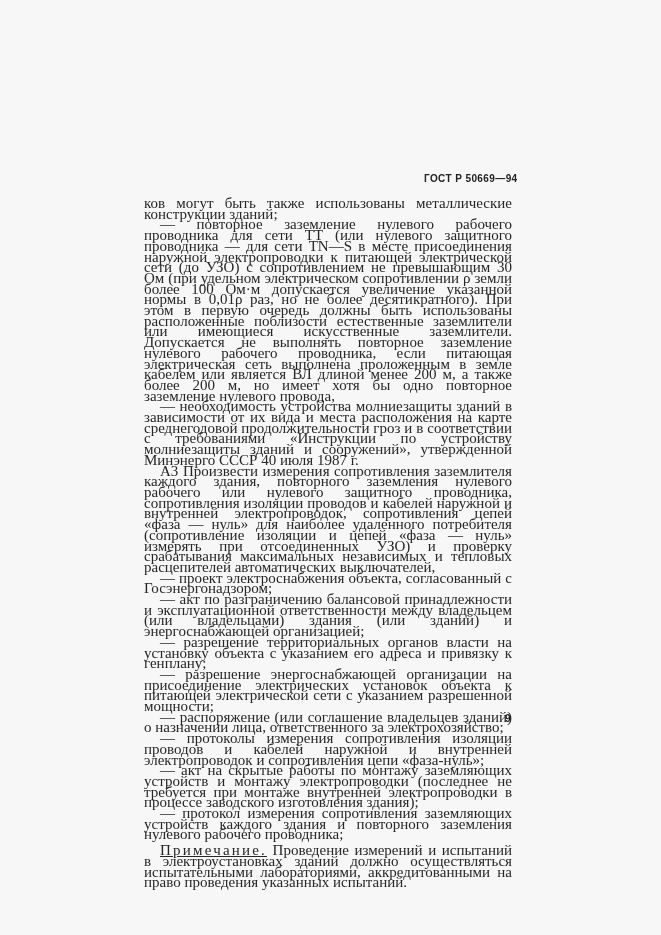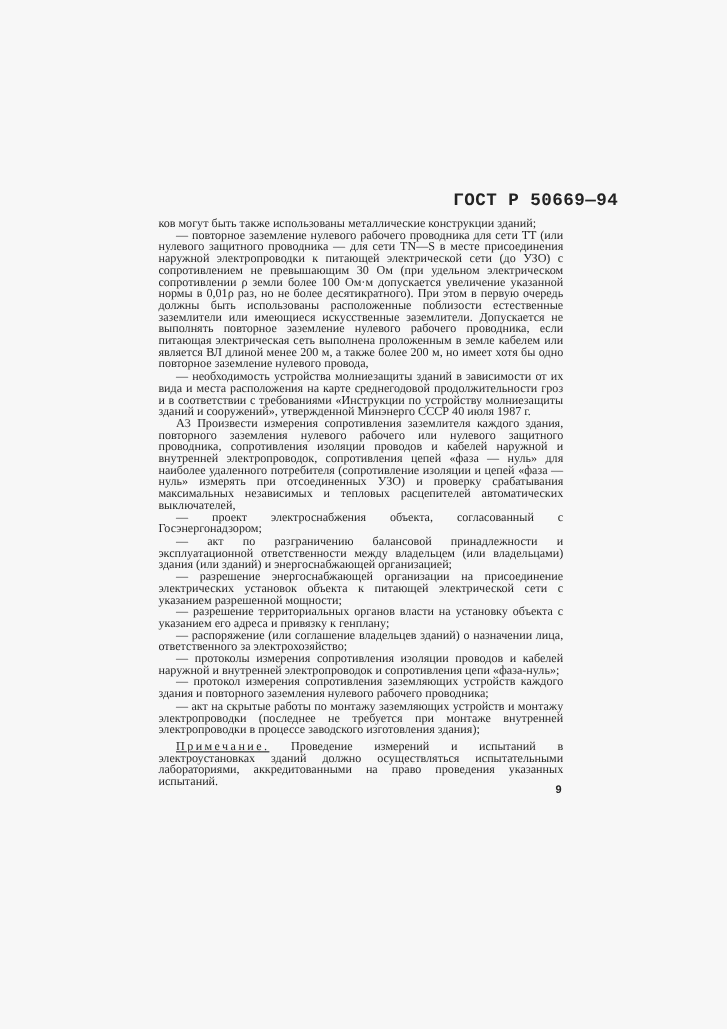--- a/index.html
+++ b/index.html
@@ -1,26 +1,26 @@
 <!DOCTYPE html>
 <html><head>
 <meta charset="utf-8">
 <style>
   html, body { margin:0; padding:0; }
   body {
     width:661px; height:935px; background:#f7f7f7; position:relative; overflow:hidden;
     font-family: "Liberation Serif", "DejaVu Serif", serif; color:#1e1e1e;
   }
   .header {
-    position:absolute; left:412px; top:173px; font-family:Liberation Mono, monospace;
-    font-weight:bold; font-size:16px; letter-spacing:0.4px; color:#222;
+    position:absolute; left:424px; top:173px; font-family:Liberation Sans, sans-serif;
+    font-weight:bold; font-size:10px; letter-spacing:0.4px; color:#222;
   }
   .body-text {
     position:absolute; left:144px; top:198px; width:368px;
-    font-size:11px; line-height:10.7px; text-align:justify; color:#262626;
+    font-size:15px; line-height:10.7px; text-align:justify; color:#262626;
   }
   .body-text p { margin:0; text-indent:16px; }
   .body-text p.noindent { text-indent:0; }
   .note { margin-top:5px !important; }
   .spaced { letter-spacing:2.2px;text-decoration:underline; }
   .pagenum {
     position:absolute; left:505px; top:713px; font-family:"Liberation Sans","DejaVu Sans",sans-serif;
     font-weight:bold; font-size:10px; color:#222;
   }
 </style>
@@ -29,22 +29,22 @@
 
 <div class="header">ГОСТ Р 50669—94</div>
 
 <div class="body-text">
   <p class="noindent">ков могут быть также использованы металлические конструкции зданий;</p>
   <p>— повторное заземление нулевого рабочего проводника для сети TT (или нулевого защитного проводника — для сети TN—S в месте присоединения наружной электропроводки к питающей электрической сети (до УЗО) с сопротивлением не превышающим 30 Ом (при удельном электрическом сопротивлении ρ земли более 100 Ом·м допускается увеличение указанной нормы в 0,01ρ раз, но не более десятикратного). При этом в первую очередь должны быть использованы расположенные поблизости естественные заземлители или имеющиеся искусственные заземлители. Допускается не выполнять повторное заземление нулевого рабочего проводника, если питающая электрическая сеть выполнена проложенным в земле кабелем или является ВЛ длиной менее 200 м, а также более 200 м, но имеет хотя бы одно повторное заземление нулевого провода,</p>
   <p>— необходимость устройства молниезащиты зданий в зависимости от их вида и места расположения на карте среднегодовой продолжительности гроз и в соответствии с требованиями «Инструкции по устройству молниезащиты зданий и сооружений», утвержденной Минэнерго СССР 40 июля 1987 г.</p>
   <p>А3 Произвести измерения сопротивления заземлителя каждого здания, повторного заземления нулевого рабочего или нулевого защитного проводника, сопротивления изоляции проводов и кабелей наружной и внутренней электропроводок, сопротивления цепей «фаза — нуль» для наиболее удаленного потребителя (сопротивление изоляции и цепей «фаза — нуль» измерять при отсоединенных УЗО) и проверку срабатывания максимальных независимых и тепловых расцепителей автоматических выключателей,</p>
   <p>— проект электроснабжения объекта, согласованный с Госэнергонадзором;</p>
   <p>— акт по разграничению балансовой принадлежности и эксплуатационной ответственности между владельцем (или владельцами) здания (или зданий) и энергоснабжающей организацией;</p>
+  <p>— разрешение территориальных органов власти на установку объекта с указанием его адреса и привязку к генплану;</p>
   <p>— разрешение энергоснабжающей организации на присоединение электрических установок объекта к питающей электрической сети с указанием разрешенной мощности;</p>
-  <p>— разрешение территориальных органов власти на установку объекта с указанием его адреса и привязку к генплану;</p>
   <p>— распоряжение (или соглашение владельцев зданий) о назначении лица, ответственного за электрохозяйство;</p>
   <p>— протоколы измерения сопротивления изоляции проводов и кабелей наружной и внутренней электропроводок и сопротивления цепи «фаза-нуль»;</p>
+  <p>— акт на скрытые работы по монтажу заземляющих устройств и монтажу электропроводки (последнее не требуется при монтаже внутренней электропроводки в процессе заводского изготовления здания);</p>
   <p>— протокол измерения сопротивления заземляющих устройств каждого здания и повторного заземления нулевого рабочего проводника;</p>
-  <p>— акт на скрытые работы по монтажу заземляющих устройств и монтажу электропроводки (последнее не требуется при монтаже внутренней электропроводки в процессе заводского изготовления здания);</p>
   <p class="note"><span class="spaced">Примечание.</span><span> Проведение измерений и испытаний в электроустановках зданий должно осуществляться испытательными лабораториями, аккредитованными на право проведения указанных испытаний.</span></p>
 </div>
 
 <div class="pagenum">9</div>
 
 </body></html>

